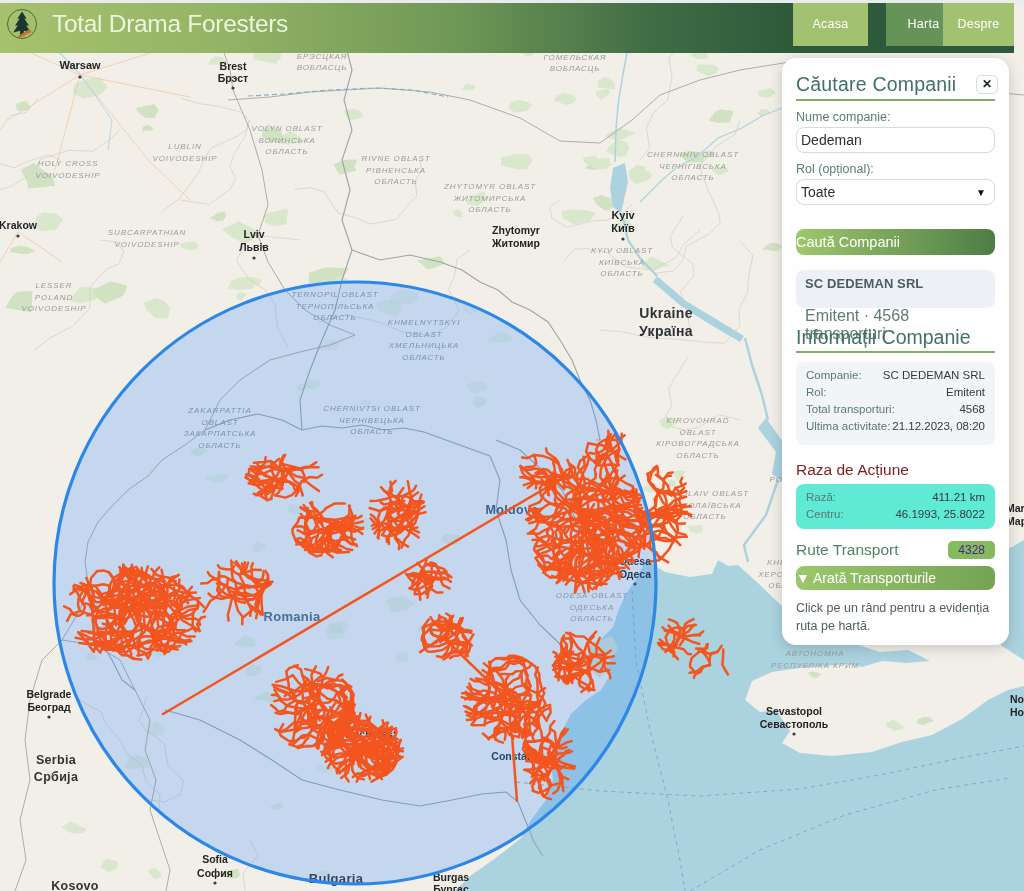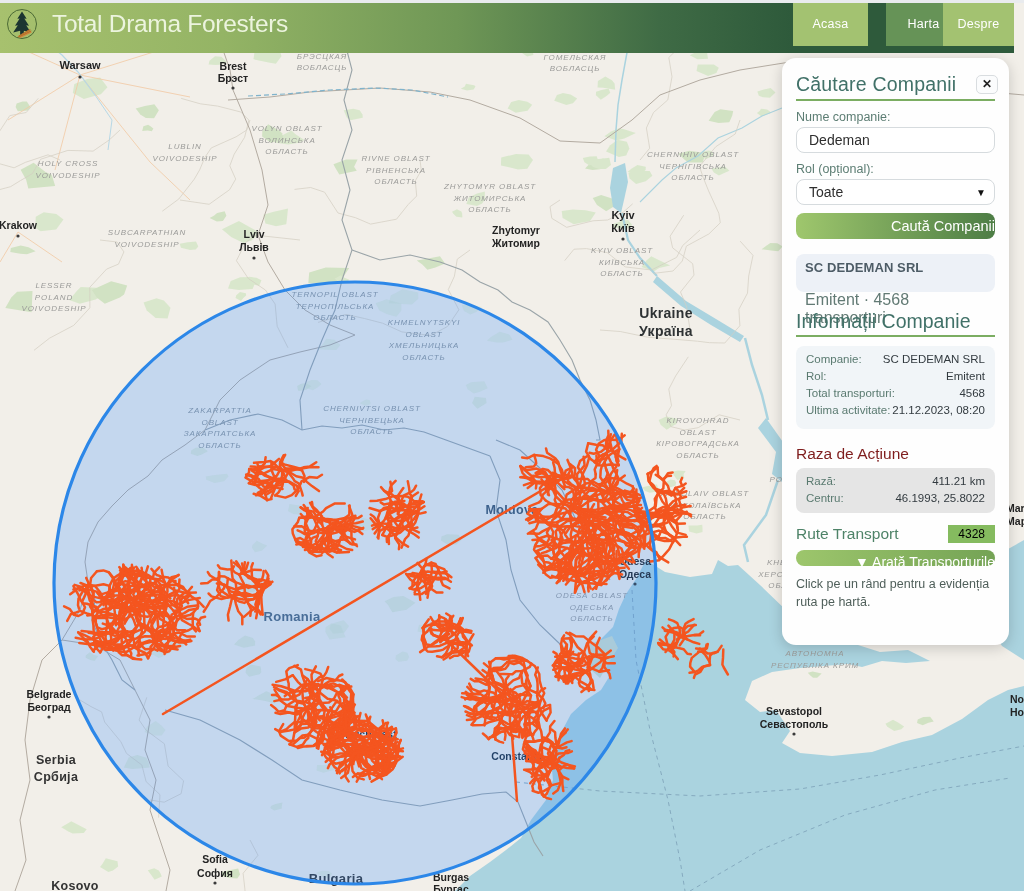--- a/index.html
+++ b/index.html
@@ -9,38 +9,38 @@
 .title{position:absolute;left:52px;top:0;height:43px;line-height:42px;font-size:24.5px;color:#ecf4de;letter-spacing:-0.3px}
 .nav{position:absolute;top:0;height:43px;line-height:43px;text-align:center;color:#fff;font-weight:normal;font-size:12.5px;letter-spacing:0.3px}
 .acasa{left:793px;width:75px;background:#a3c271}
 .harta{left:886px;width:75px;background:#669357}
 .despre{left:943px;width:71px;background:#a3c271}
 .panel{position:absolute;left:782px;top:58px;width:227px;height:587px;background:#fefefe;border-radius:14px;box-shadow:0 3px 14px rgba(0,0,0,.18);z-index:20;padding:0 14px}
 .ph1{font-size:19.5px;color:#417168;margin-top:16px;line-height:20px;letter-spacing:0.2px}
 .closeb{position:absolute;right:11px;top:17px;width:22px;height:19px;border:1px solid #d9dde0;border-radius:5px;background:#fbfcfd;text-align:center;line-height:17px;font-size:12px;color:#222;font-weight:bold}
 .gdiv{border-bottom:2px solid #7bad62;margin-top:5px}
 .lbl{font-size:12.5px;color:#5c7d73;margin-top:9px;line-height:15px}
-.inp{margin-top:2px;height:26px;border:1px solid #d6dbde;border-radius:8px;font-size:14px;color:#2f2f2f;padding-left:12px;display:flex;align-items:center;background:#fff}
+.inp{margin-top:2px;height:26px;border:1px solid #d6dbde;border-radius:8px;font-size:14px;color:#2f2f2f;padding-left:4px;display:flex;align-items:center;background:#fff}
 .sel{position:relative}
 .chev{position:absolute;right:8px;top:7px;font-size:10px;color:#111}
-.btn{margin-top:8px;height:26px;border-radius:8px;background:linear-gradient(90deg,#9fc76d,#4d7d45);color:#fff;font-size:14.5px;text-align:right;line-height:26px}
+.btn{margin-top:24px;height:26px;border-radius:8px;background:linear-gradient(90deg,#9fc76d,#4d7d45);color:#fff;font-size:14.5px;text-align:left;line-height:26px}
 .rescard{margin-top:15px;background:#edf1f7;border-radius:8px;padding:6px 9px;height:38px}
 .rt1{font-size:13px;color:#4d5c66;font-weight:bold;letter-spacing:0.1px}
 .rt2{font-size:16px;color:#627a74;margin-top:16px}
 .ph2{font-size:19.5px;color:#417168;margin-top:19px;line-height:20px}
 .infocard{margin-top:9px;background:#f1f5f8;border-radius:8px;padding:7px 10px;height:83px}
 .irow{display:flex;justify-content:space-between;font-size:11.5px;margin-bottom:5px;white-space:nowrap}
 .ik{color:#5a7a70}
 .iv{color:#333b40}
 .ph3{font-size:15.5px;color:#7f1d1d;margin-top:16px;line-height:18px}
-.razacard{margin-top:5px;background:#e5e5e5;border-radius:8px;padding:7px 10px;height:45px}
+.razacard{margin-top:5px;background:#5eead4;border-radius:8px;padding:7px 10px;height:45px}
 .rutehead{display:flex;justify-content:space-between;align-items:center;margin-top:11px;height:20px}
 .ph4{font-size:15.5px;color:#4e8368}
-.badge{background:#85bb5f;color:#000000;font-size:12px;border-radius:0;padding:2px 10px}
-.btn2{margin-top:6px;height:16px;border-radius:8px;background:linear-gradient(90deg,#9dc66c,#74a355);color:#fff;font-size:14px;text-align:right;line-height:24px}
+.badge{background:#85bb5f;color:#4c1d95;font-size:12px;border-radius:5px;padding:2px 10px}
+.btn2{margin-top:6px;height:24px;border-radius:8px;background:linear-gradient(90deg,#9dc66c,#74a355);color:#fff;font-size:14px;text-align:left;line-height:24px}
 .note{margin-top:9px;font-size:12.5px;color:#4f5f5a;line-height:1.45}
 </style>
 <style>
 .rl{font-size:8px;font-style:italic;letter-spacing:0.9px;text-anchor:middle}
 .cl{font-weight:bold}
 .co{font-weight:bold;letter-spacing:0.3px}
 text{font-family:"Liberation Sans",sans-serif}
 </style></head><body>
 <svg id="map" width="1024" height="891" viewBox="0 0 1024 891">
 <rect width="1024" height="891" fill="#f2efe9"></rect>

